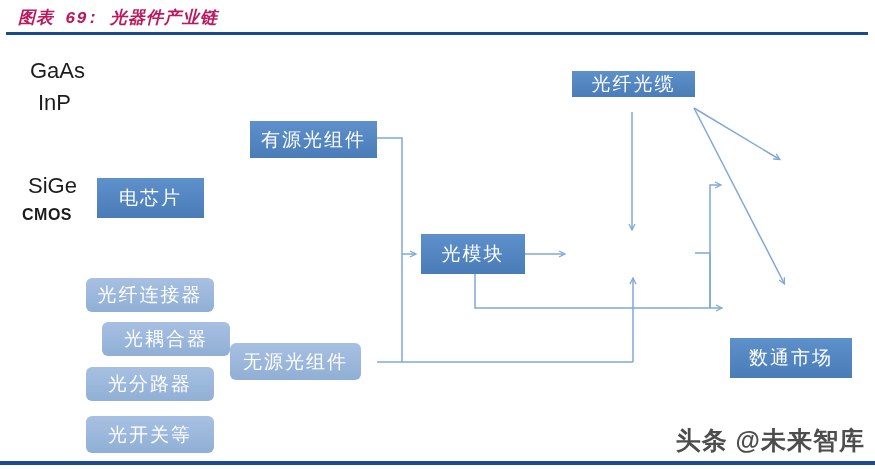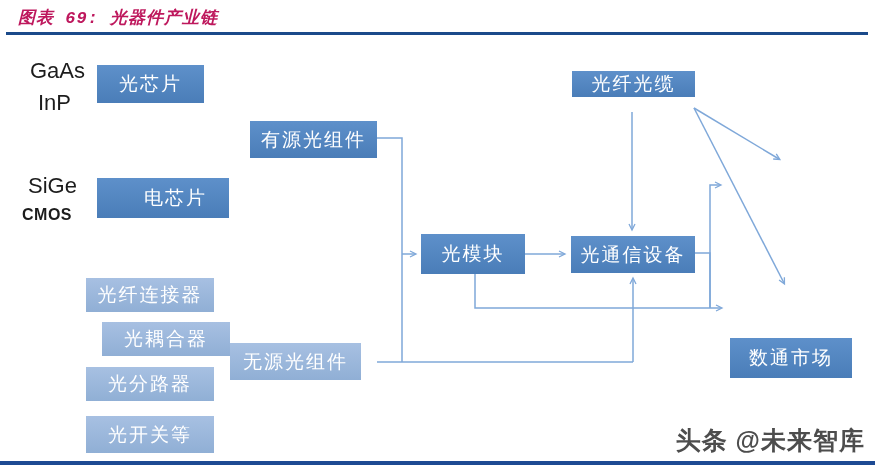--- a/index.html
+++ b/index.html
@@ -10,21 +10,21 @@
   .fig-title{position:absolute;left:18px;top:6px;font-family:Liberation Mono, monospace;
     font-style:italic;font-weight:bold;font-size:17px;color:#be185d;letter-spacing:1px;}
   .title-rule{position:absolute;left:6px;right:7px;top:32px;height:3px;background:#1b4a8a;}
 
   
   .connectors{position:absolute;left:0;top:0;z-index:1;}
 
   .node{position:absolute;z-index:2;display:flex;align-items:center;justify-content:center;
     color:#ffffff;font-size:19px;letter-spacing:2px;white-space:nowrap;}
   .primary{background:linear-gradient(180deg,#5e90ca 0%,#4a7db8 100%);}
-  .secondary{background:linear-gradient(180deg,#a7c0e2 0%,#90afd5 100%);}
+  .secondary{background:linear-gradient(180deg,#a7c0e2 0%,#90afd5 100%);border-radius:6px;}
 
   .side-label{position:absolute;z-index:2;color:#1c1c1c;font-size:22px;font-weight:500;}
   .side-label.small{font-size:16px;font-weight:600;letter-spacing:.5px;}
 
   
   .watermark{position:absolute;right:10px;top:424px;z-index:3;font-size:25px;font-weight:bold;
     color:#4d4d4d;letter-spacing:1px;
     text-shadow:-1px -1px 0 #ffffff,1px -1px 0 #ffffff,-1px 1px 0 #ffffff,1px 1px 0 #ffffff;}
 
   .bottom-bar{position:absolute;left:0;right:0;top:461px;height:4px;background:#1d4a93;}
@@ -56,33 +56,31 @@
       <path d="M694,108 L779,159" marker-end="url(#arw)"></path>
       <path d="M694,108 L784,283" marker-end="url(#arw)"></path>
     </g>
   </svg>
 
   <div class="side-label" style="left:30px;top:58px;">GaAs</div>
   <div class="side-label" style="left:38px;top:90px;">InP</div>
   <div class="side-label" style="left:28px;top:173px;">SiGe</div>
   <div class="side-label small" style="left:22px;top:206px;">CMOS</div>
 
-  <div class="node primary" style="left:97px;top:65px;width:107px;height:38px;">光芯片</div>
-  <div class="node primary" style="left:97px;top:178px;width:107px;height:40px;padding-left:25px;">电芯片</div>
+  <div class="node primary" style="left:97px;top:178px;width:107px;height:40px;">电芯片</div>
 
   <div class="node secondary" style="left:86px;top:278px;width:128px;height:34px;">光纤连接器</div>
   <div class="node secondary" style="left:102px;top:322px;width:128px;height:34px;">光耦合器</div>
   <div class="node secondary" style="left:86px;top:367px;width:128px;height:34px;font-family:Liberation Mono, monospace;">光分路器</div>
   <div class="node secondary" style="left:86px;top:416px;width:128px;height:37px;">光开关等</div>
 
   <div class="node primary" style="left:250px;top:121px;width:127px;height:37px;">有源光组件</div>
   <div class="node secondary" style="left:230px;top:343px;width:131px;height:37px;">无源光组件</div>
 
   <div class="node primary" style="left:421px;top:234px;width:104px;height:40px;">光模块</div>
-  <div class="node primary" style="left:571px;top:236px;width:124px;height:37px;">光通信设备</div>
   <div class="node primary" style="left:572px;top:71px;width:123px;height:26px;">光纤光缆</div>
 
   <div class="node primary" style="left:730px;top:290px;width:122px;height:40px;margin-top:48px;">数通市场</div>
 
   <div class="watermark">头条 @未来智库</div>
   <div class="bottom-bar"></div>
 
 </div>
 
 </body></html>

